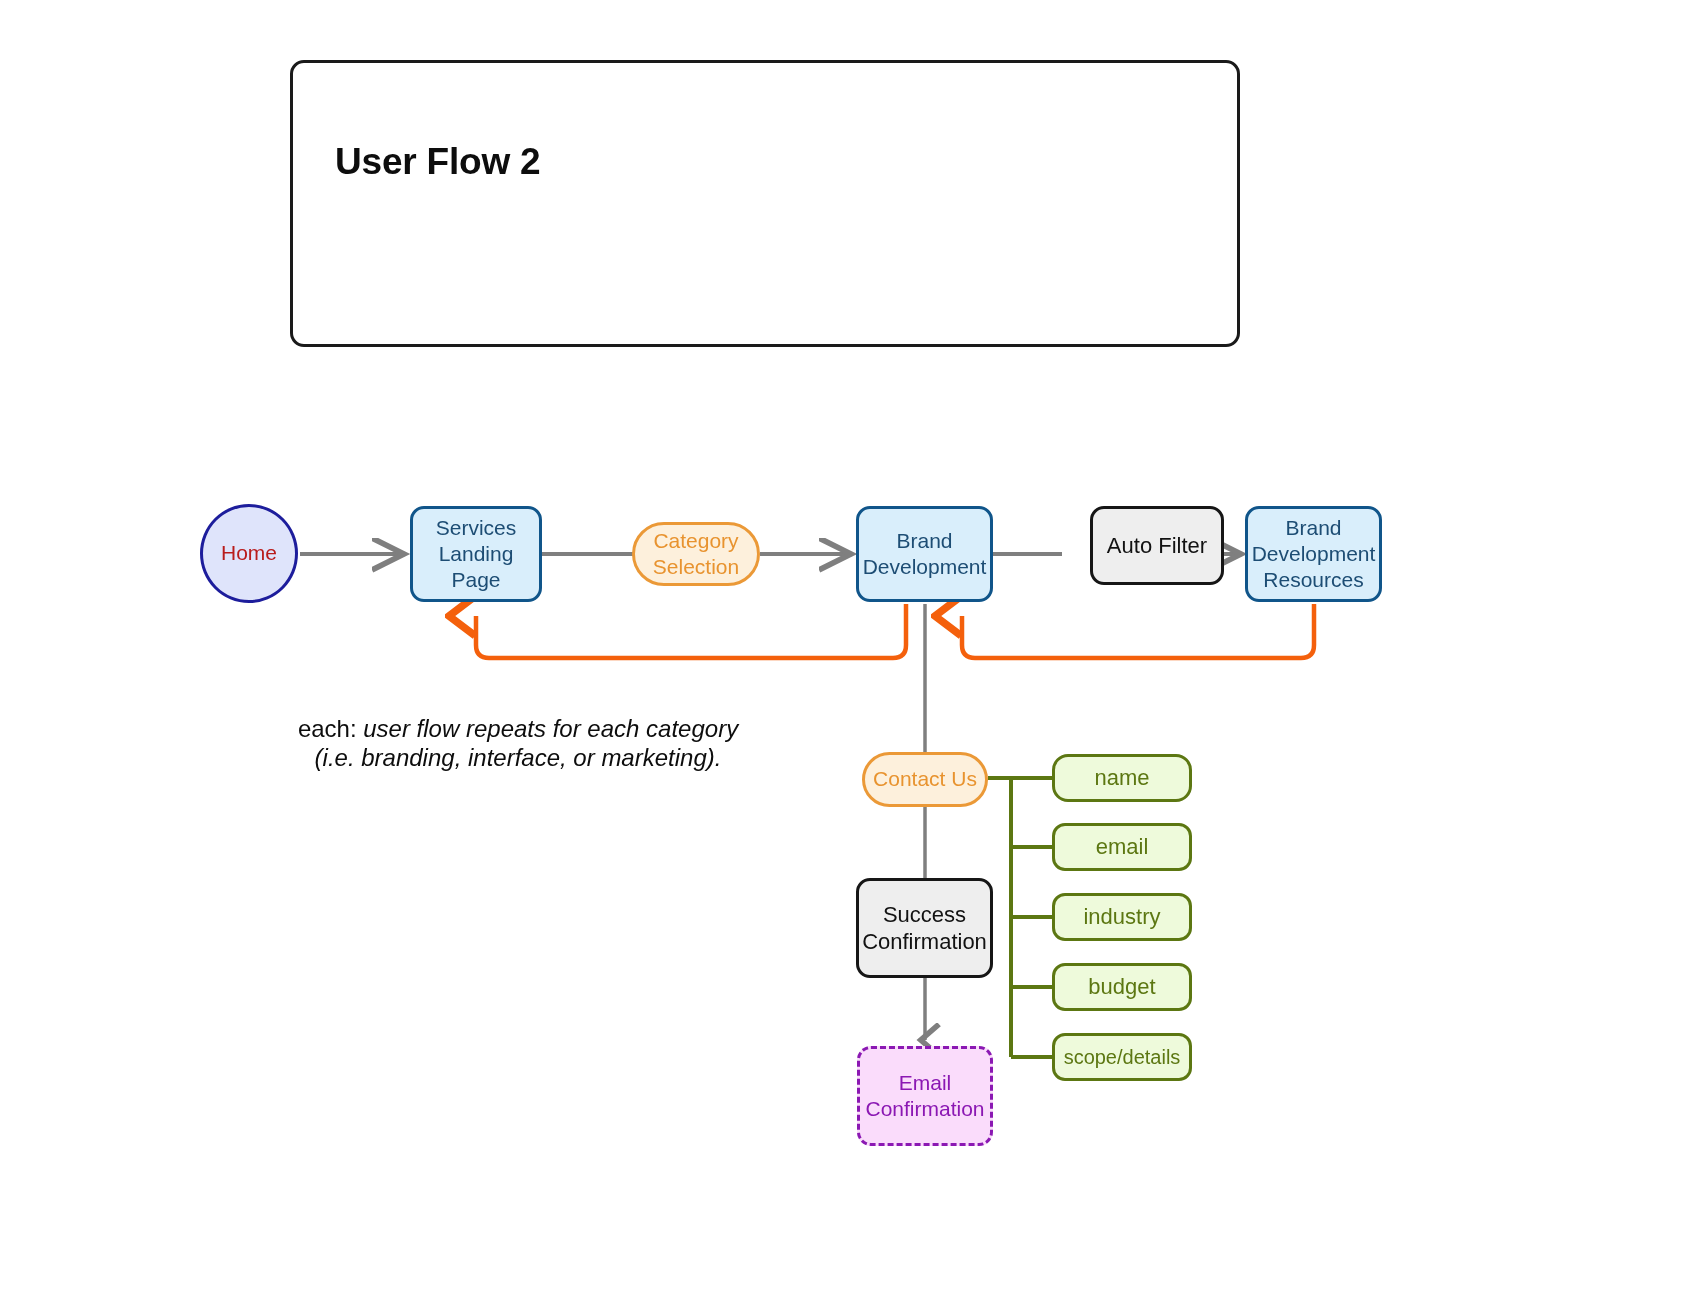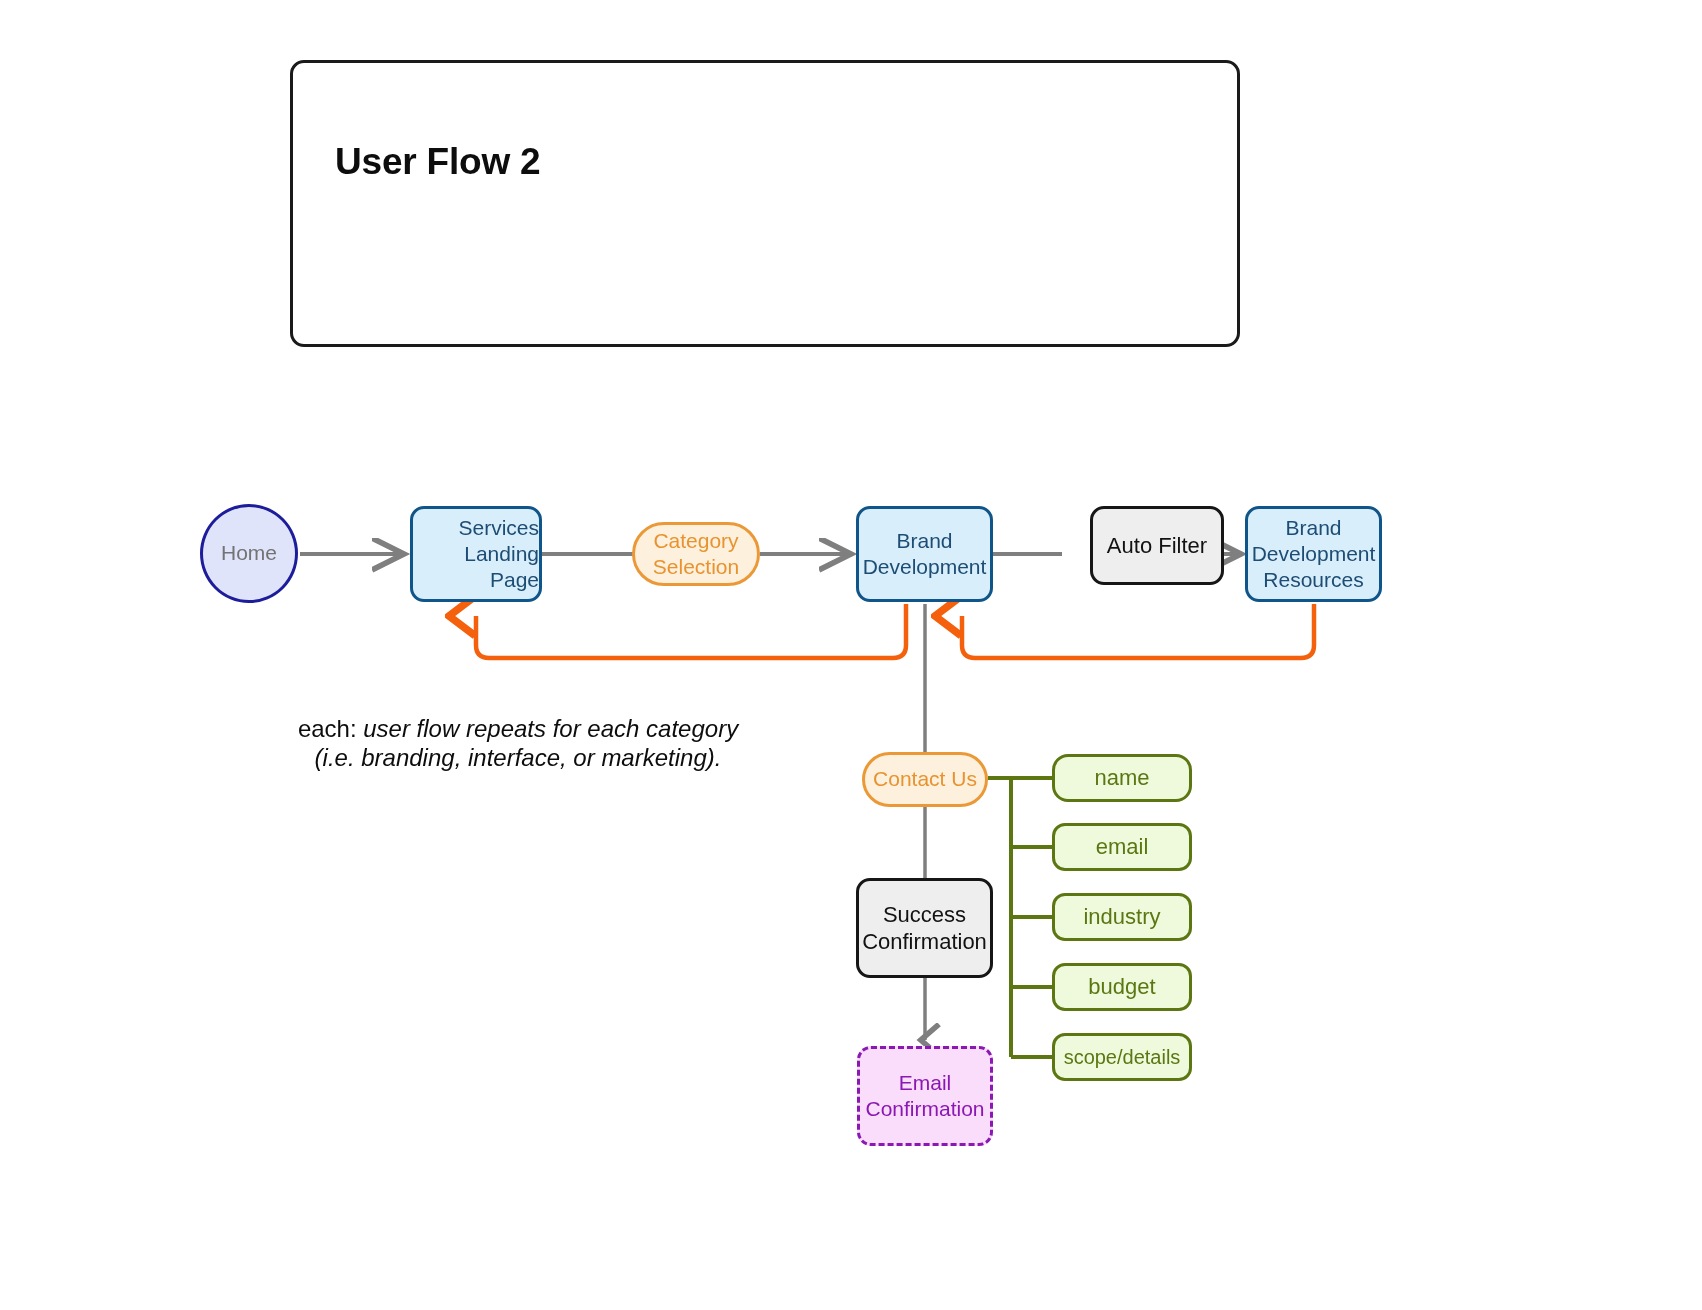--- a/index.html
+++ b/index.html
@@ -72,32 +72,32 @@
     white-space: pre-line;
     z-index: 3;
   }
 
   .node-home {
     left: 200px; top: 504px;
     width: 98px; height: 99px;
     border: 3px solid #1d1d9c;
     border-radius: 50%;
     background: #dfe4fb;
-    color: #737373;
+    color: #b91c1c;
     font-size: 21px;
   }
 
   .node-blue {
     border: 3px solid #10558a;
     border-radius: 14px;
     background: #d9eefb;
     color: #1d4d74;
     font-size: 21px;
   }
-  .node-services  { left: 410px; top: 506px; width: 132px; height: 96px; text-align: right; }
+  .node-services  { left: 410px; top: 506px; width: 132px; height: 96px; }
   .node-brand     { left: 856px; top: 506px; width: 137px; height: 96px; }
   .node-resources { left: 1245px; top: 506px; width: 137px; height: 96px; }
 
   .node-orange {
     border: 3px solid #eb9937;
     background: #fdf0dc;
     color: #e8932f;
     font-size: 21px;
   }
   .node-category { left: 632px; top: 522px; width: 128px; height: 64px; border-radius: 32px; }

